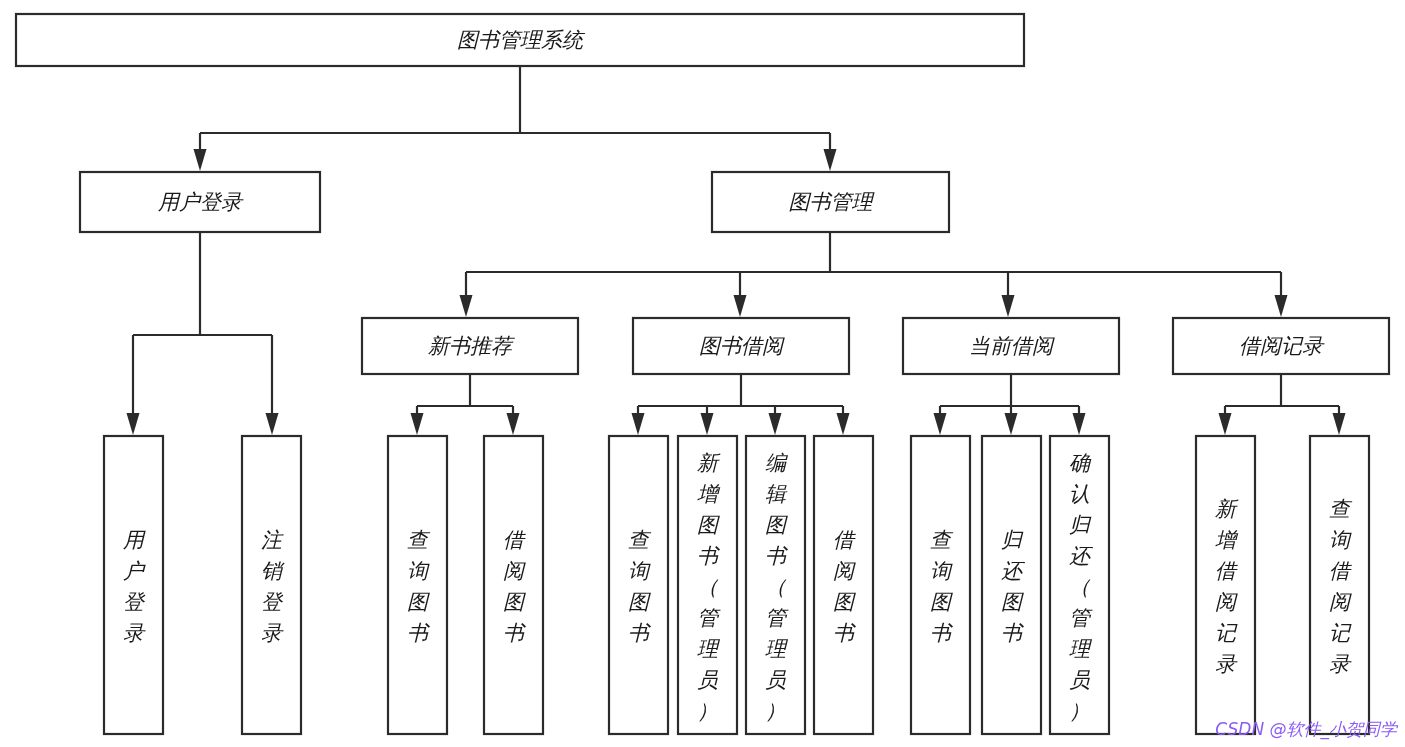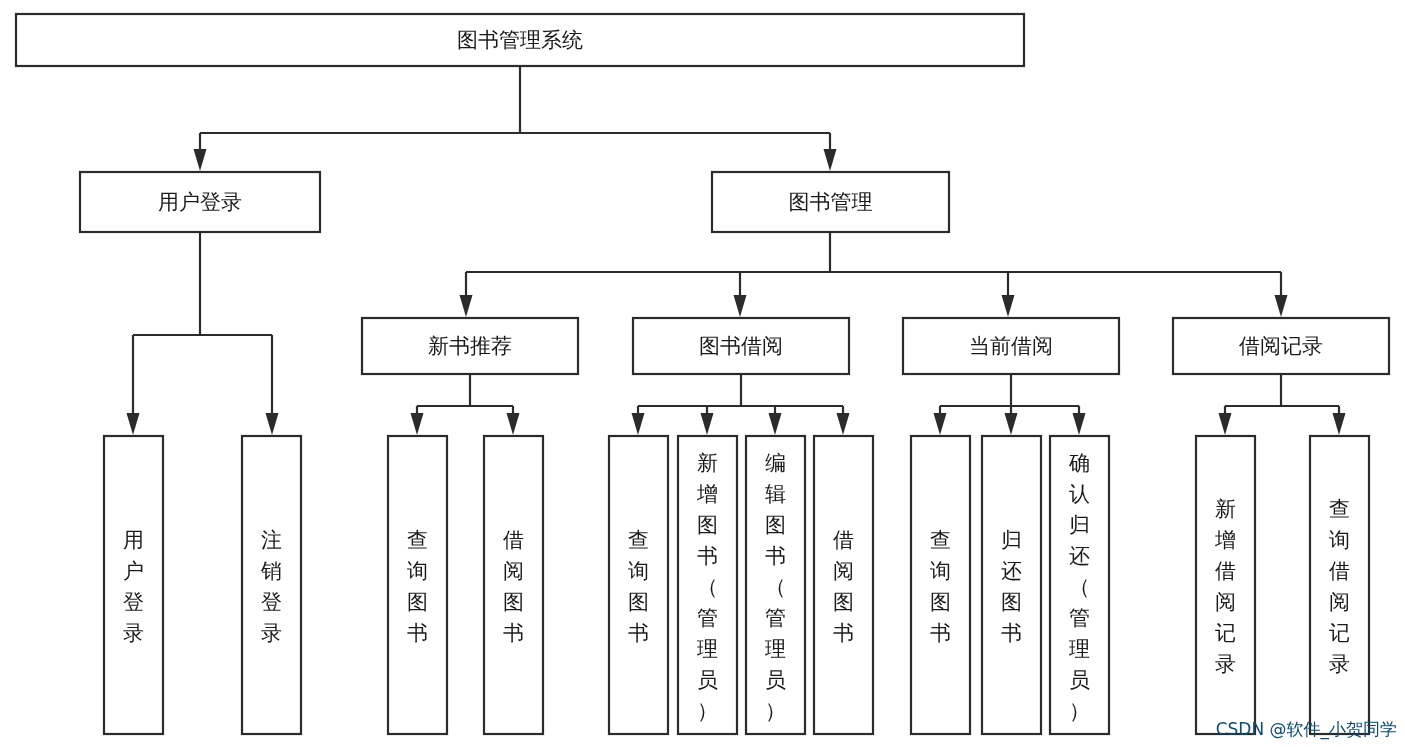--- a/index.html
+++ b/index.html
@@ -12,20 +12,21 @@
     width: 1405px;
     height: 747px;
     font-family: "DejaVu Sans", "Liberation Sans", sans-serif;
     overflow: hidden;
   }
   #diagram-root {
     position: relative;
     width: 1405px;
     height: 747px;
     background: #ffffff;
+    font-style: italic;
   }
   svg#chart-svg {
     position: absolute;
     left: 0;
     top: 0;
     width: 1405px;
     height: 747px;
     display: block;
   }
   .node-box {
@@ -55,21 +56,21 @@
     font-size: 21px;
     fill: #1a1a1a;
     text-anchor: middle;
   }
   .watermark {
     position: absolute;
     right: 8px;
     bottom: 6px;
     font-family: "DejaVu Sans", "Liberation Sans", sans-serif;
     font-size: 17px;
-    color: #0c4a6e;
+    color: #8b5cf6;
     white-space: nowrap;
     user-select: none;
   }
 </style>
 </head>
 <body>
 
 <div id="diagram-root">
 
   <svg id="chart-svg" viewBox="0 0 1405 747">

